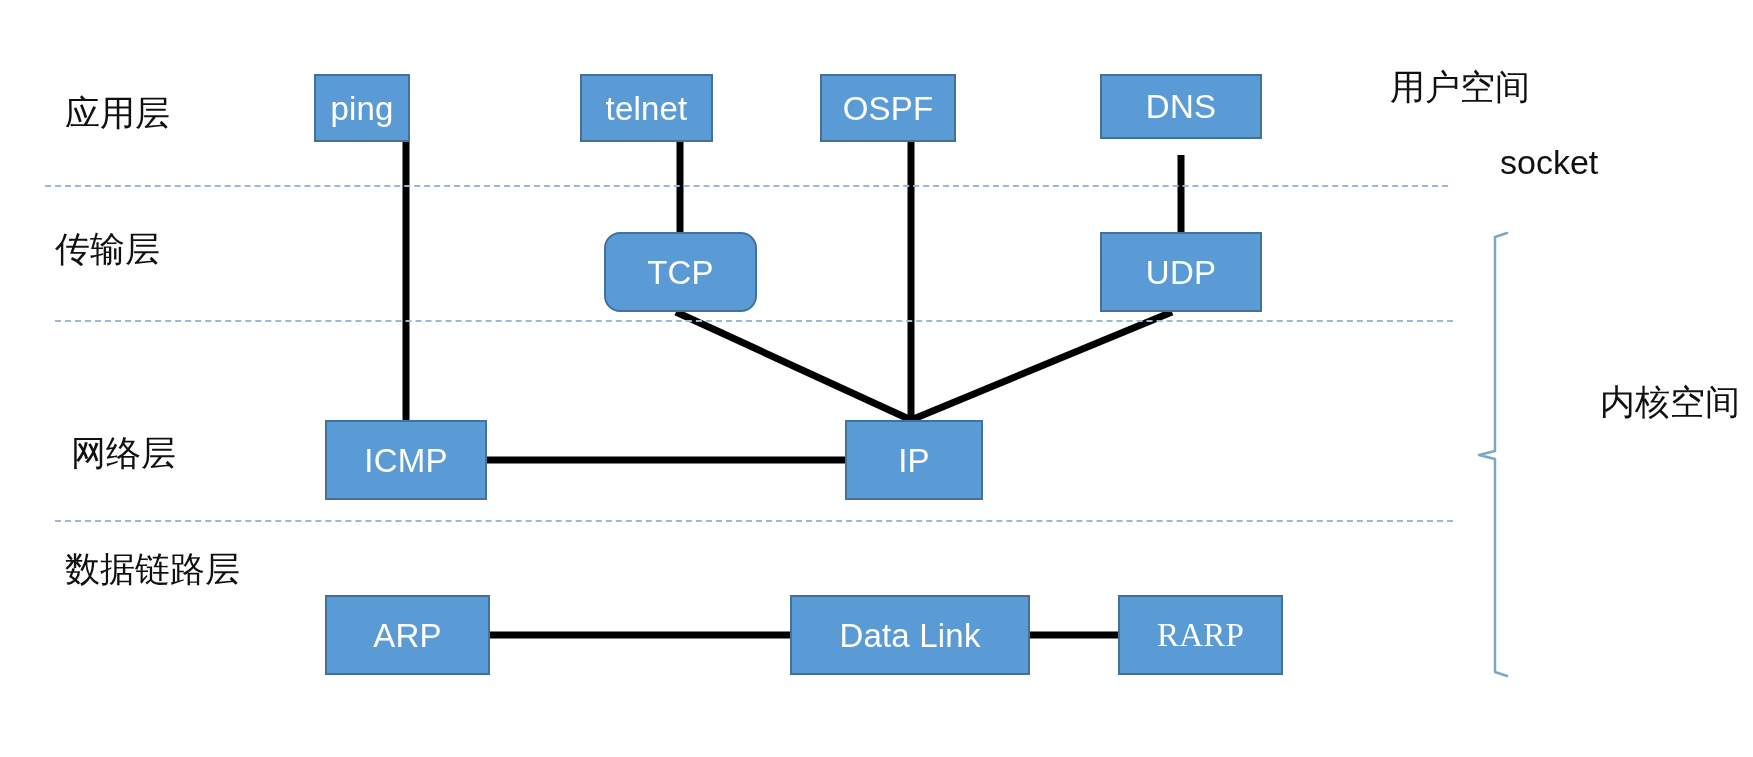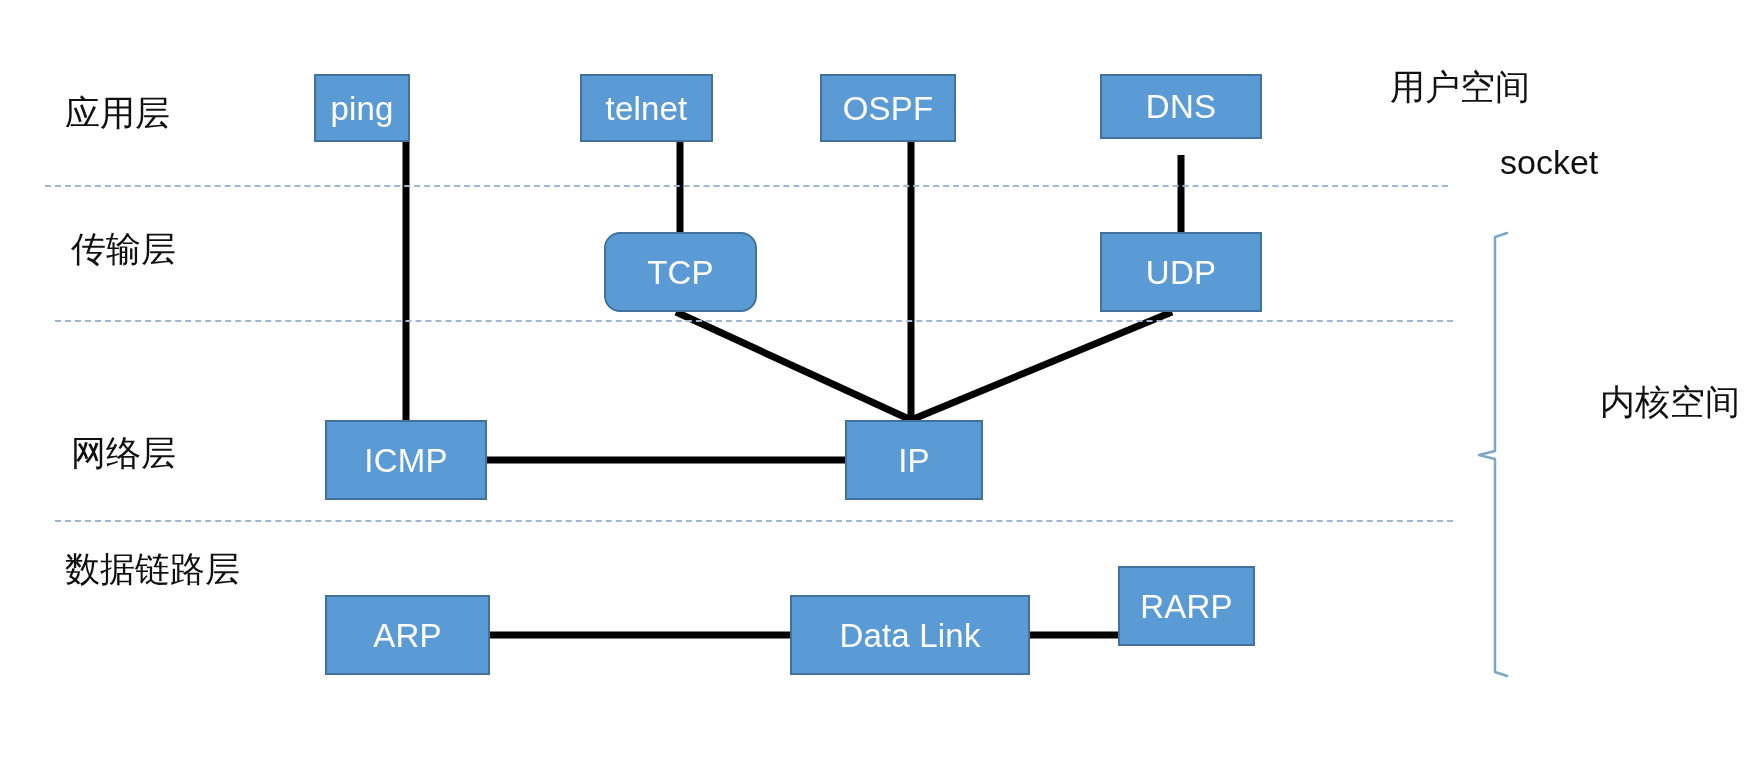--- a/index.html
+++ b/index.html
@@ -90,35 +90,35 @@
       <line x1="911" y1="142" x2="911" y2="420" stroke="#000000" stroke-width="7" stroke-linecap="butt"></line>
       <line x1="1181" y1="155" x2="1181" y2="232" stroke="#000000" stroke-width="7" stroke-linecap="butt"></line>
       <line x1="676" y1="312" x2="911" y2="420" stroke="#000000" stroke-width="7" stroke-linecap="butt"></line>
       <line x1="1172" y1="312" x2="911" y2="420" stroke="#000000" stroke-width="7" stroke-linecap="butt"></line>
       <line x1="487" y1="460" x2="845" y2="460" stroke="#000000" stroke-width="7" stroke-linecap="butt"></line>
       <line x1="490" y1="635" x2="790" y2="635" stroke="#000000" stroke-width="7" stroke-linecap="butt"></line>
       <line x1="1030" y1="635" x2="1118" y2="635" stroke="#000000" stroke-width="7" stroke-linecap="butt"></line>
     </svg>
 
   <div class="layer-label" style="left: 65px; top: 96px;">应用层</div>
-  <div class="layer-label" style="left: 55px; top: 232px; margin-left: 16px;">传输层</div>
+  <div class="layer-label" style="left: 55px; top: 232px;">传输层</div>
   <div class="layer-label" style="left: 71px; top: 388px; margin-top: 48px;">网络层</div>
   <div class="layer-label" style="left: 65px; top: 552px;">数据链路层</div>
 
   <div class="node" style="left: 314px; top: 74px; width: 96px; height: 68px;">ping</div>
   <div class="node" style="left: 580px; top: 74px; width: 133px; height: 68px;">telnet</div>
   <div class="node" style="left: 820px; top: 74px; width: 136px; height: 68px;">OSPF</div>
   <div class="node" style="left: 1100px; top: 74px; width: 162px; height: 65px;">DNS</div>
   <div class="node" style="left: 604px; top: 232px; width: 153px; height: 80px; border-radius: 16px;">TCP</div>
   <div class="node" style="left: 1100px; top: 232px; width: 162px; height: 80px;">UDP</div>
   <div class="node" style="left: 325px; top: 420px; width: 162px; height: 80px;">ICMP</div>
   <div class="node" style="left: 845px; top: 420px; width: 138px; height: 80px;">IP</div>
   <div class="node" style="left: 790px; top: 595px; width: 240px; height: 80px;">Data Link</div>
   <div class="node" style="left: 325px; top: 595px; width: 165px; height: 80px;">ARP</div>
-  <div class="node" style="left: 1118px; top: 566px; width: 137px; height: 80px;">RARP</div>
+  <div class="node" style="left: 1118px; top: 595px; width: 165px; height: 80px; font-family: Liberation Serif, serif;">RARP</div>
 
   <div class="side-label-cn" style="left: 1390px; top: 70px;">用户空间</div>
   <div class="side-label-en" style="left: 1500px; top: 145px;">socket</div>
   <div class="side-label-cn" style="left: 1600px; top: 385px;">内核空间</div>
 
   <svg id="brace-svg" style="position:absolute;left:1460px;top:210px;width:90px;height:500px;z-index:2;" xmlns="http://www.w3.org/2000/svg">
       <path d="M 47 23 L 35 27 L 35 241 L 19 245 L 35 249 L 35 462 L 47 466" fill="none" stroke="#7BA7C7" stroke-width="2.5" stroke-linejoin="round" stroke-linecap="round"></path>
     </svg>
 
 </div>

